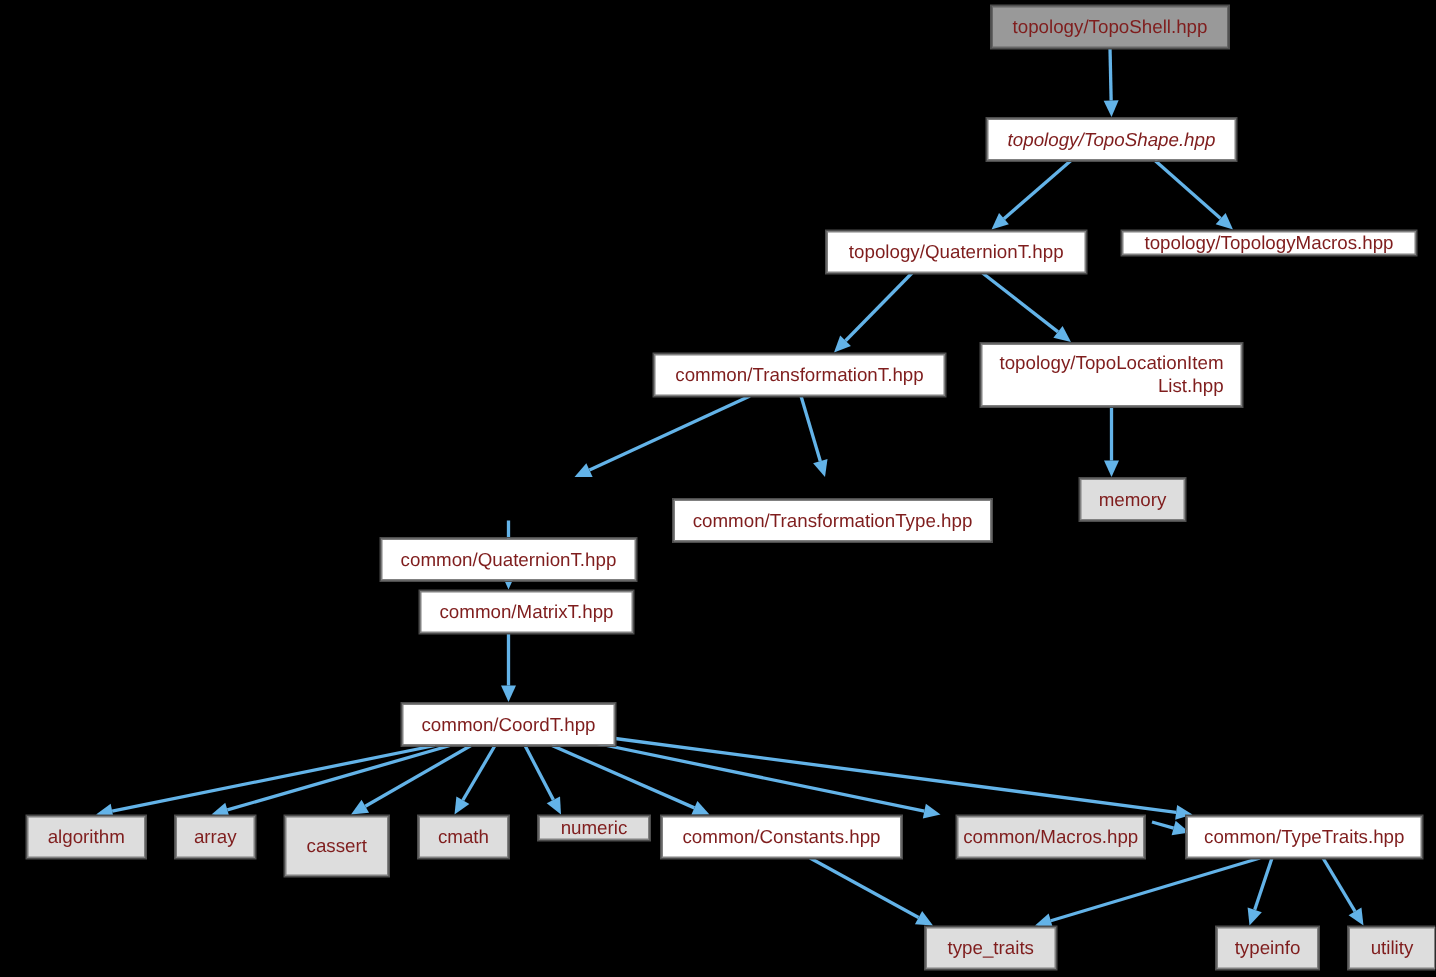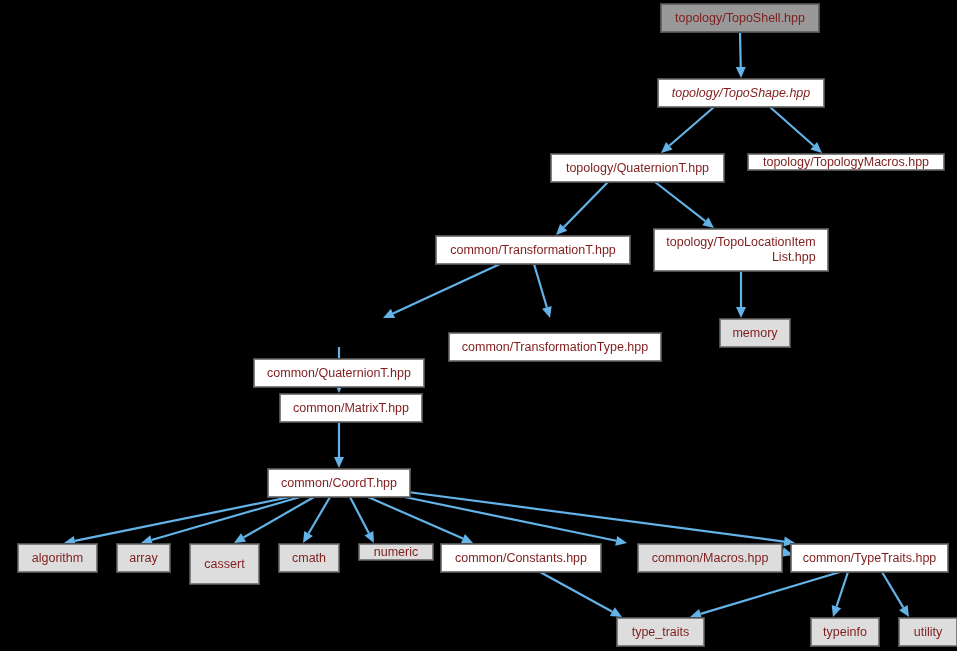--- a/index.html
+++ b/index.html
@@ -155,20 +155,20 @@
       <div class="node white" style="left: 449px; top: 319px; width: 212px; height: 28px; margin-top: 14px;">common/TransformationType.hpp</div>
       <div class="node sys" style="left: 706px; top: 319px; width: 70px; height: 28px;">memory</div>
       <div class="node white" style="left: 268px; top: 394px; width: 142px; height: 28px; margin-left: 12px;">common/MatrixT.hpp</div>
       <div class="node white" style="left: 268px; top: 469px; width: 142px; height: 28px;">common/CoordT.hpp</div>
       <div class="node sys" style="left: 4px; top: 544px; width: 79px; height: 28px;">algorithm</div>
       <div class="node sys" style="left: 103px; top: 544px; width: 53px; height: 28px;">array</div>
       <div class="node sys" style="left: 176px; top: 544px; width: 69px; height: 40px;">cassert</div>
       <div class="node sys" style="left: 265px; top: 544px; width: 60px; height: 28px;">cmath</div>
       <div class="node sys" style="left: 345px; top: 544px; width: 74px; height: 16px;">numeric</div>
       <div class="node white" style="left: 441px; top: 544px; width: 160px; height: 28px;">common/Constants.hpp</div>
-      <div class="node sys" style="left: 624px; top: 544px; width: 144px; height: 28px;">common/Macros.hpp</div>
+      <div class="node sys" style="left: 624px; top: 544px; width: 125px; height: 28px;">common/Macros.hpp</div>
       <div class="node white" style="left: 791px; top: 544px; width: 157px; height: 28px;">common/TypeTraits.hpp</div>
       <div class="node sys" style="left: 603px; top: 618px; width: 87px; height: 28px;">type_traits</div>
       <div class="node sys" style="left: 797px; top: 618px; width: 68px; height: 28px;">typeinfo</div>
       <div class="node sys" style="left: 885px; top: 618px; width: 58px; height: 28px;">utility</div>
     </div>
 
 </div>
 
 </body></html>

